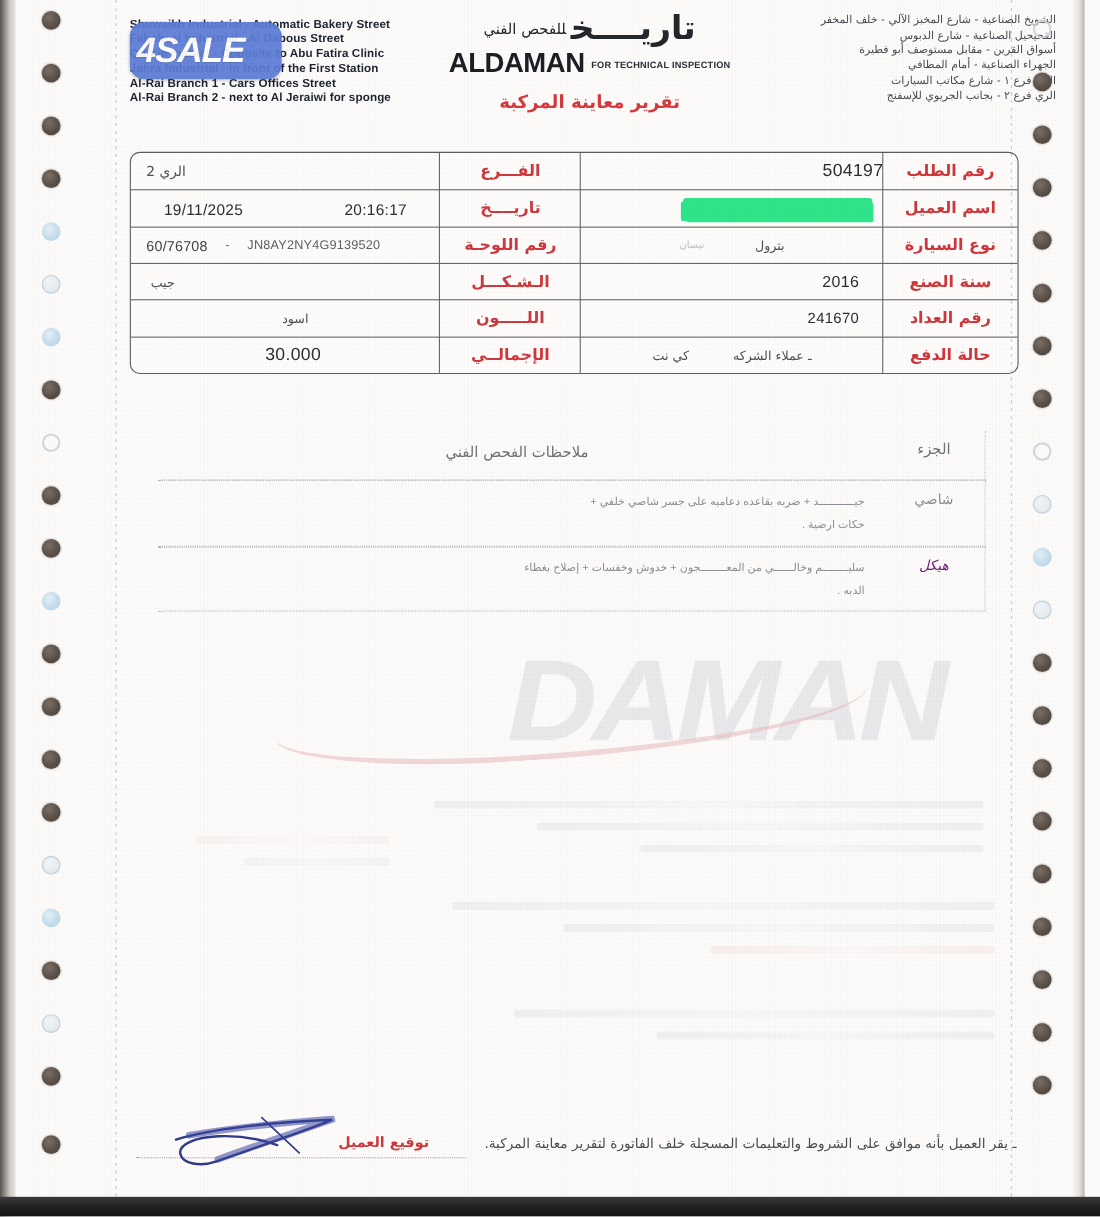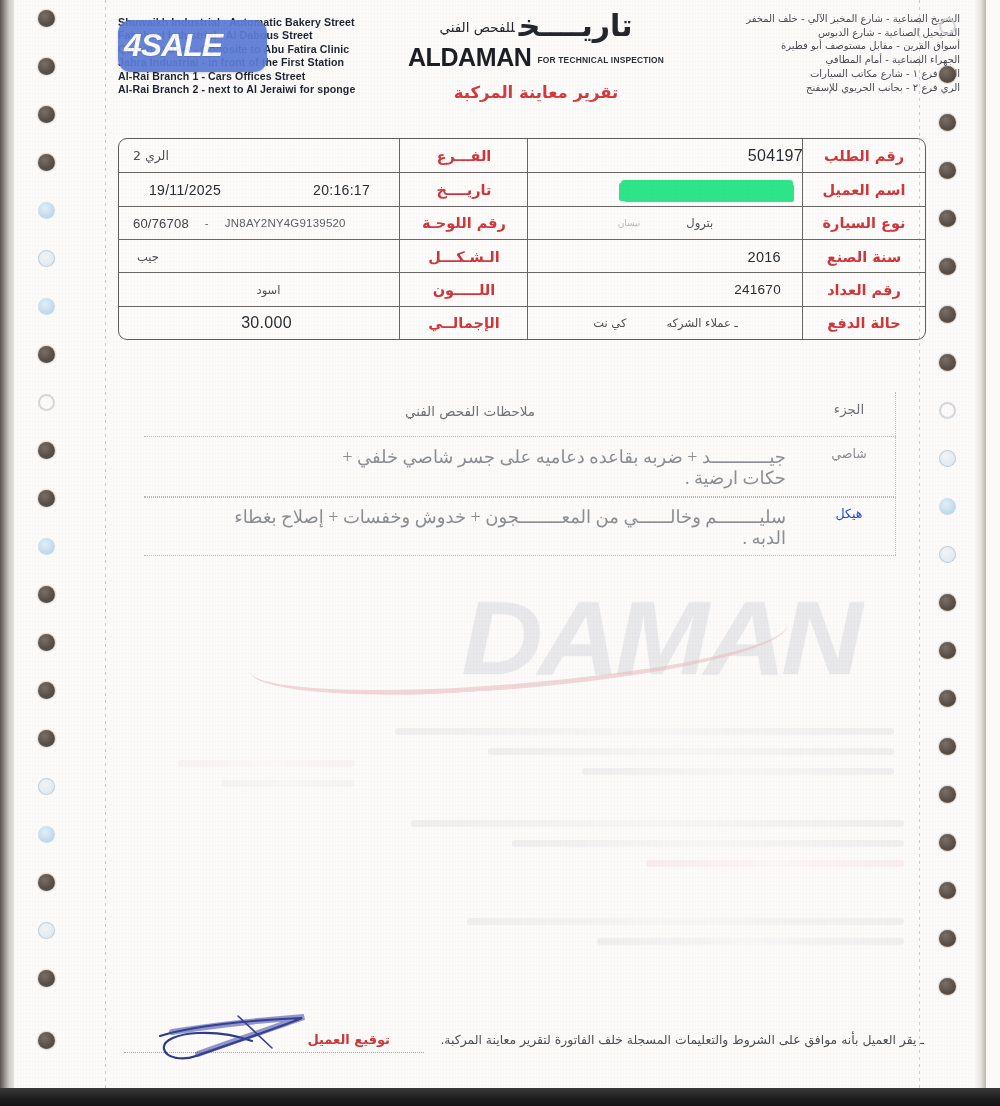--- a/index.html
+++ b/index.html
@@ -88,21 +88,21 @@
   .brand .en-name .tag{
     font-size:8.4px;font-weight:bold;letter-spacing:.2px;vertical-align:3px;margin-left:6px;color:#2b2f35;
   }
   .brand .report-title{
     margin-top:11px;direction:rtl;font-family:"DejaVu Sans",sans-serif;
     font-size:16.5px;font-weight:bold;color:#d33a3f;letter-spacing:.5px;
   }
 
   
   .wm4sale{
-    position:absolute;left:8px;top:14px;width:149px;height:52px;
+    position:absolute;left:8px;top:14px;width:138px;height:52px;
     background:#5c7cd6;border-radius:13px;opacity:.93;
     box-shadow:0 1px 3px rgba(0,0,0,.18);
     overflow:hidden;
   }
   .wm4sale span{
     position:absolute;left:6px;top:7px;
     font-size:32px;font-weight:bold;font-style:italic;color:#ffffff;
     letter-spacing:-1px;font-family:"Liberation Sans",sans-serif;
     text-shadow:0 1px 0 rgba(0,0,0,.12);
   }
@@ -160,22 +160,22 @@
   }
   .ncell-note{
     position:absolute;right:92px;left:0;top:0;bottom:0;padding:8px 18px 0 10px;
     direction:rtl;text-align:right;
   }
   .nhead-text{
     direction:rtl;font-family:"DejaVu Sans",sans-serif;
     font-size:13.5px;color:#6e7175;font-weight:normal;
   }
   .ntext{
-    direction:rtl;font-family:Liberation Serif, serif;
-    font-size:18px;line-height:24px;color:#8b8e92;
+    direction:rtl;font-family:Liberation Sans, sans-serif;
+    font-size:10px;line-height:24px;color:#8b8e92;
   }
   .ncell-note.center{text-align:center;padding-top:10px;}
 
   
   .daman-wm{
     position:absolute;left:196px;top:588px;width:600px;height:100px;
     pointer-events:none;
   }
   .daman-wm .txt{
     font-size:104px;font-weight:bold;font-style:italic;letter-spacing:-4px;
@@ -378,21 +378,21 @@
           <span class="nhead-text" style="font-size:12.6px;color:#8b8e92;">شاصي</span>
         </div>
         <div class="ncell-note">
           <div class="ntext">جيـــــــــــد + ضربه بقاعده دعاميه على جسر شاصي خلفي +</div>
           <div class="ntext" style="line-height:18px;">حكات ارضية        .</div>
         </div>
       </div>
 
       <div class="nrow" style="top:104px;height:58px;">
         <div class="ncell-part">
-          <span class="nhead-text" style="font-size:12.6px;color:#1d4ed8;">هيكل</span>
+          <span class="nhead-text" style="font-size:12.6px;color:#701a75;font-style:italic;">هيكل</span>
         </div>
         <div class="ncell-note">
           <div class="ntext">سليــــــــم وخالــــــي من المعــــــــجون + خدوش وخفسات + إصلاح بغطاء</div>
           <div class="ntext" style="line-height:18px;">الدبه .</div>
         </div>
       </div>
     </div>
 
     <div class="daman-wm">
       <div class="txt">DAMAN</div>

